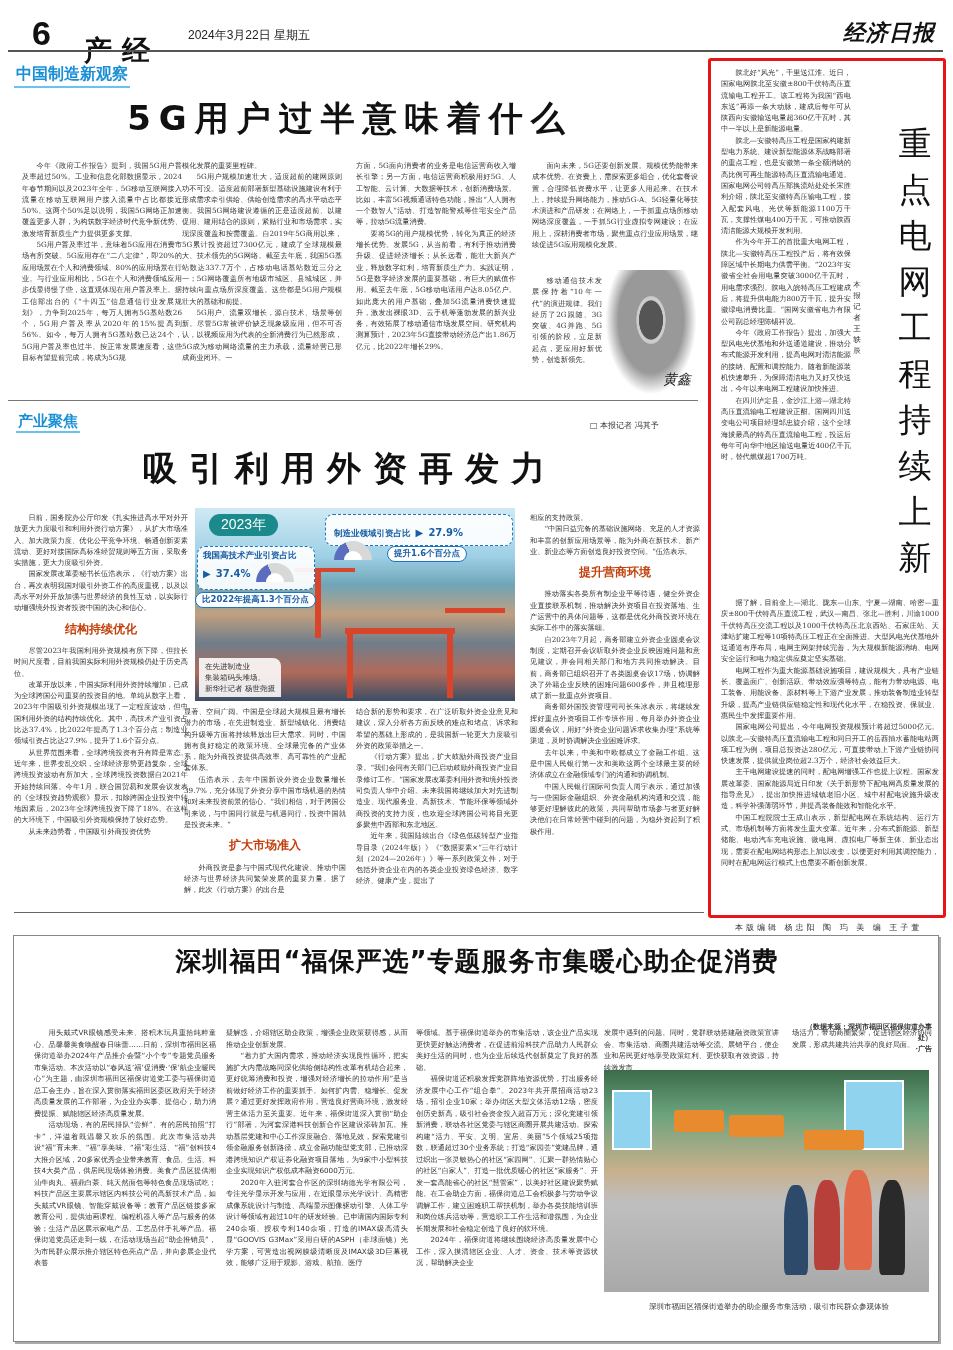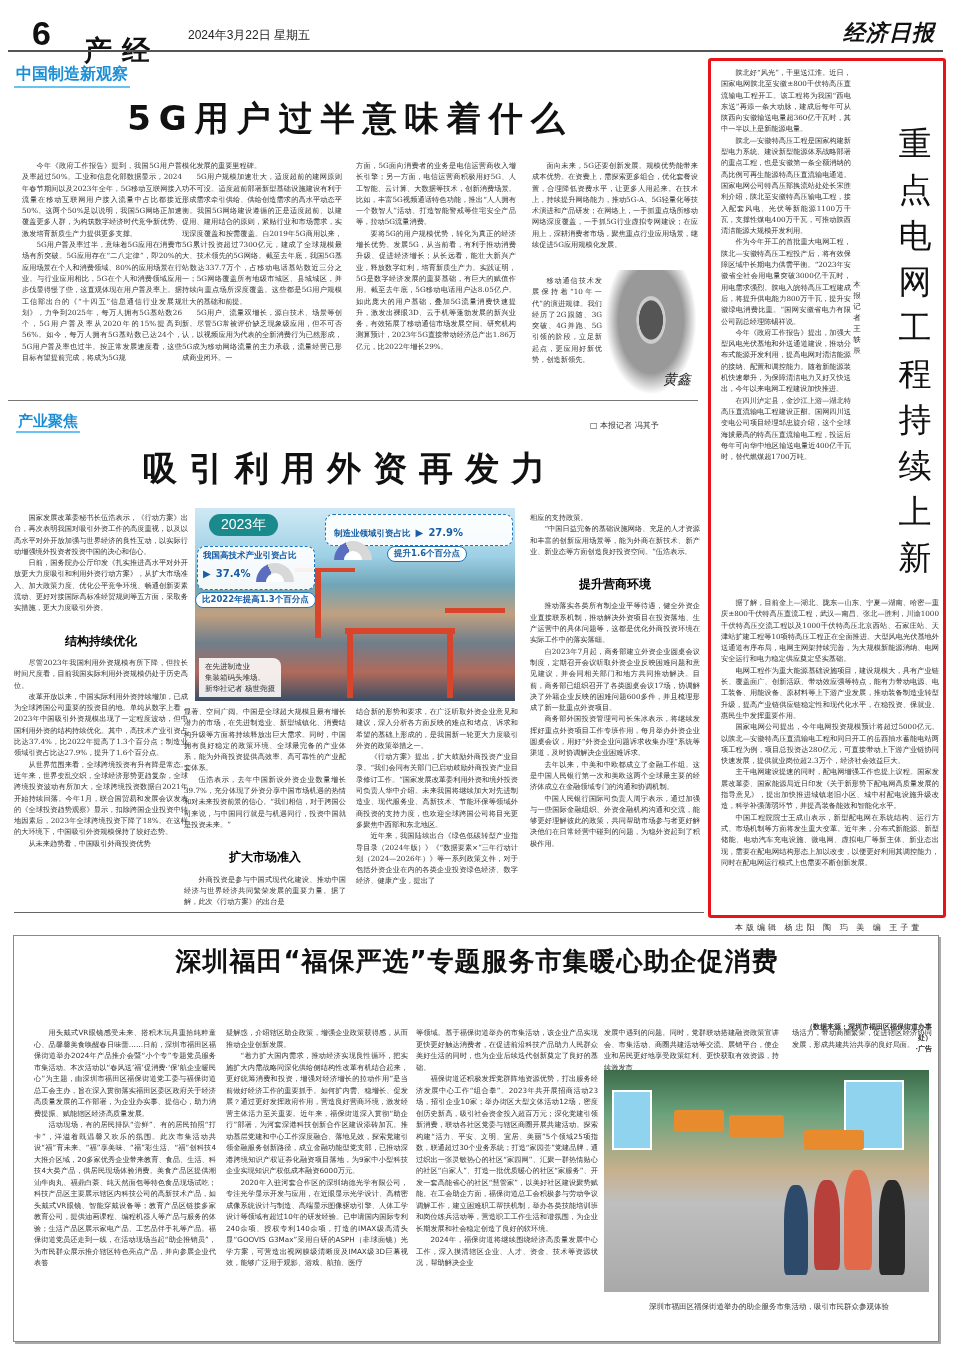--- a/index.html
+++ b/index.html
@@ -10,21 +10,21 @@
   .page-num { position: absolute; left: 32px; top: 14px; font-family: "Liberation Sans", sans-serif; font-weight: bold; font-size: 34px; color: #111; }
   .section-name { position: absolute; left: 84px; top: 32px; font-size: 28px; font-weight: bold; color: #111; letter-spacing: 10px; }
   .issue-date { position: absolute; left: 188px; top: 27px; font-family: "Liberation Sans", sans-serif; font-size: 12px; color: #222; }
   .logo { position: absolute; left: 843px; top: 18px; font-size: 22px; font-weight: bold; font-style: italic; color: #111; letter-spacing: 1px; }
   .rule-top { position: absolute; left: 8px; top: 50px; width: 935px; height: 2px; background: #555; }
 
   .col-text { font-size: 7.2px; line-height: 11.3px; color: #333; text-align: justify; }
   .col-text p { text-indent: 2em; }
   .kicker { position: absolute; font-family: "DejaVu Sans", sans-serif; font-weight: bold; color: #1a8fd6; border-bottom: 2px solid #66c3f2; }
   .headline { position: absolute; text-align: center; font-family: "DejaVu Sans", sans-serif; font-weight: bold; color: #111; }
-  .subhead { text-align: center; font-family: "DejaVu Sans", sans-serif; font-weight: bold; font-size: 12px; color: #000000; margin: 22px 0 10px; }
+  .subhead { text-align: center; font-family: "DejaVu Sans", sans-serif; font-weight: bold; font-size: 12px; color: #c2410c; margin: 10px 0 10px; }
 
   
   .a1-kicker { left: 14px; top: 64px; font-size: 16px; padding: 0 2px 1px; }
   .a1-title { left: 0; top: 96px; width: 700px; font-size: 34px; letter-spacing: 8px; }
   .a1-col { position: absolute; top: 160px; width: 160px; height: 230px; overflow: hidden; }
   .a1-photo { position: absolute; left: 605px; top: 270px; width: 92px; height: 125px; background: radial-gradient(ellipse at 50% 40%, #555 0 18%, #ccc 19% 22%, #999 23% 50%, #fff 70%); }
   .a1-photo .sig { position: absolute; right: 6px; bottom: 6px; font-size: 14px; font-style: italic; color: #222; }
 
   .divider-1 { position: absolute; left: 8px; top: 400px; width: 690px; height: 1px; background: #777; }
 
@@ -105,22 +105,22 @@
   <span class="sig">黄鑫</span>
 </div>
 
 <div class="divider-1"></div>
 
 <div class="kicker a2-kicker">产业聚焦</div>
 <div class="a2-byline">□ 本报记者  冯其予</div>
 <h1 class="headline a2-title">吸引利用外资再发力</h1>
 
 <div class="a2-col col-text" style="left:14px; top:512px; height:400px; width:174px;">
+  <p>日前，国务院办公厅印发《扎实推进高水平对外开放更大力度吸引和利用外资行动方案》，从扩大市场准入、加大政策力度、优化公平竞争环境、畅通创新要素流动、更好对接国际高标准经贸规则等五方面，采取务实措施，更大力度吸引外资。</p>
   <p>国家发展改革委秘书长伍浩表示，《行动方案》出台，再次表明我国对吸引外资工作的高度重视，以及以高水平对外开放加强与世界经济的良性互动，以实际行动增强境外投资者投资中国的决心和信心。</p>
-  <p>日前，国务院办公厅印发《扎实推进高水平对外开放更大力度吸引和利用外资行动方案》，从扩大市场准入、加大政策力度、优化公平竞争环境、畅通创新要素流动、更好对接国际高标准经贸规则等五方面，采取务实措施，更大力度吸引外资。</p>
   <div class="subhead">结构持续优化</div>
   <p>尽管2023年我国利用外资规模有所下降，但拉长时间尺度看，目前我国实际利用外资规模仍处于历史高位。</p>
   <p>改革开放以来，中国实际利用外资持续增加，已成为全球跨国公司重要的投资目的地。单纯从数字上看，2023年中国吸引外资规模出现了一定程度波动，但中国利用外资的结构持续优化。其中，高技术产业引资占比达37.4%，比2022年提高了1.3个百分点；制造业领域引资占比达27.9%，提升了1.6个百分点。</p>
   <p>从世界范围来看，全球跨境投资有升有降是常态。近年来，世界变乱交织，全球经济形势更趋复杂，全球跨境投资波动有所加大，全球跨境投资数据自2021年开始持续回落。今年1月，联合国贸易和发展会议发表的《全球投资趋势观察》显示，扣除跨国企业投资中转地因素后，2023年全球跨境投资下降了18%。在这样的大环境下，中国吸引外资规模保持了较好态势。</p>
   <p>从未来趋势看，中国吸引外商投资优势</p>
 </div>
 
 <div class="infographic">
   <div class="crane" style="left:120px; top:60px; width:6px; height:70px;"></div>
   <div class="crane" style="left:100px; top:60px; width:60px; height:4px;"></div>

